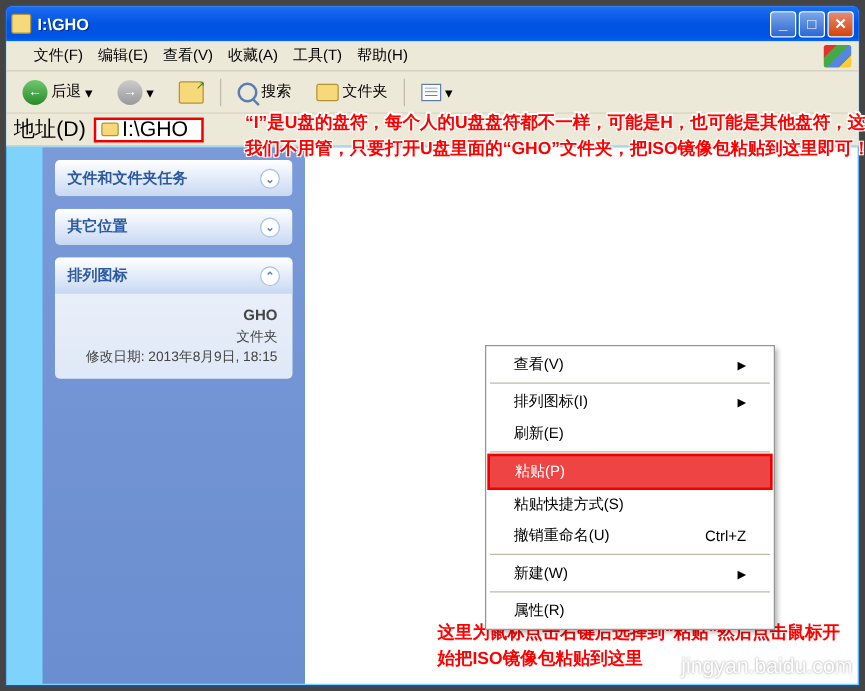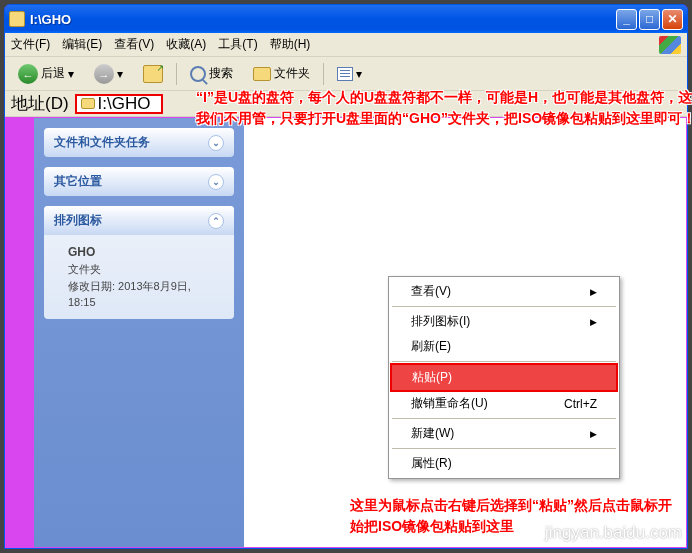--- a/index.html
+++ b/index.html
@@ -1,26 +1,26 @@
 <!DOCTYPE html>
 <html><head>
 <meta charset="utf-8">
 <style>
 *{box-sizing:border-box;margin:0;padding:0;font-family:"Microsoft YaHei",SimSun,Arial,sans-serif;}
 body{background:#444;width:692px;height:553px;overflow:hidden;position:relative;}
-.window{position:absolute;left:4px;top:4px;width:684px;height:545px;background:#d946ef;border:1px solid #0055ea;border-radius:6px 6px 0 0;}
+.window{position:absolute;left:4px;top:4px;width:684px;height:545px;background:#7dd3fc;border:1px solid #0055ea;border-radius:6px 6px 0 0;}
 .titlebar{height:28px;background:linear-gradient(#1e6ef0,#0054e3 50%,#0054e3 90%,#026afe);display:flex;align-items:center;padding:0 4px;border-radius:5px 5px 0 0;}
 .titlebar .icon{width:16px;height:16px;background:#f5d97a;border:1px solid #b59330;border-radius:2px;margin-right:5px;}
 .titlebar .title{color:#fff;font-size:13px;font-weight:bold;flex:1;text-shadow:1px 1px #003399;}
 .winbtns{display:flex;gap:2px;}
 .winbtn{width:21px;height:21px;border-radius:3px;border:1px solid #fff;display:flex;align-items:center;justify-content:center;color:#fff;font-size:12px;font-weight:bold;}
 .min{background:linear-gradient(#7ba7e8,#2c67d3);}
 .max{background:linear-gradient(#7ba7e8,#2c67d3);}
 .close{background:linear-gradient(#e88a6f,#d6430a);}
-.menubar{height:24px;background:#ece9d8;display:flex;align-items:center;padding:0 6px;font-size:12px;border-bottom:1px solid #d6d2c2;position:relative;}
+.menubar{height:24px;background:#ece9d8;display:flex;align-items:center;padding:0 22px;font-size:12px;border-bottom:1px solid #d6d2c2;position:relative;}
 .menubar span{margin-right:12px;}
 .flag{position:absolute;right:6px;top:3px;width:22px;height:18px;background:linear-gradient(135deg,#d33 0 25%,#4a4 25% 50%,#58d 50% 75%,#fc3 75%);border-radius:2px;}
 .toolbar{height:34px;background:#ece9d8;display:flex;align-items:center;padding:0 6px;font-size:12px;border-bottom:1px solid #d6d2c2;gap:6px;}
 .tbtn{display:flex;align-items:center;gap:3px;padding:3px 6px;border:1px solid transparent;border-radius:3px;}
 .tbtn .circ{width:20px;height:20px;border-radius:50%;display:flex;align-items:center;justify-content:center;color:#fff;font-size:11px;}
 .green{background:linear-gradient(#6fc86f,#2a8a2a);}
 .grey{background:linear-gradient(#ccc,#999);}
 .folder-up{width:20px;height:18px;background:#f5d97a;border:1px solid #b59330;border-radius:2px;position:relative;}
 .folder-up::after{content:"↗";position:absolute;right:-2px;top:-3px;font-size:9px;color:#2a8a2a;}
 .sep{width:1px;height:22px;background:#c0bcab;}
@@ -30,21 +30,21 @@
 .grid-ico{width:16px;height:14px;background:#fff;border:1px solid #5b7db3;position:relative;}
 .grid-ico::before{content:"";position:absolute;inset:2px;background:linear-gradient(#5b7db3 1px,transparent 1px) 0 0/100% 3px;}
 .addrbar{height:26px;background:#ece9d8;display:flex;align-items:center;padding:0 6px;font-size:17px;gap:6px;border-bottom:1px solid #d6d2c2;}
 .addrbox{flex:0 0 88px;height:20px;background:#fff;border:2px solid #e00;display:flex;align-items:center;padding:0 4px;gap:3px;}
 .addrbox .fold-ico{width:14px;height:11px;}
 .content{position:absolute;top:113px;left:1px;right:1px;bottom:1px;display:flex;}
 .sidebar{width:210px;background:linear-gradient(#7a9ad8,#6a8ed0);padding:10px;margin-left:28px;}
 .panel{background:linear-gradient(#eef3fb,#dfe8f7);border-radius:4px;margin-bottom:10px;overflow:hidden;}
 .panel-hd{background:linear-gradient(#fff,#c7d8f3);padding:6px 10px;font-size:12px;font-weight:bold;color:#2c5aa0;display:flex;justify-content:space-between;align-items:center;}
 .chev{width:16px;height:16px;border-radius:50%;background:#fff;border:1px solid #a8c0e8;display:flex;align-items:center;justify-content:center;font-size:9px;color:#5b7db3;}
-.panel-body{padding:8px 24px;font-size:11px;color:#444;line-height:1.5;}
+.panel-body{padding:8px 12px;font-size:11px;color:#444;line-height:1.5;text-align:right;}
 .panel-body b{font-size:12px;}
 .main{flex:1;background:#fff;position:relative;}
 .annot{position:absolute;color:#f00;font-weight:bold;font-size:14px;line-height:1.5;text-shadow:1px 1px #fff,-1px -1px #fff,1px -1px #fff,-1px 1px #fff;}
 .annot1{left:160px;top:87px;width:520px;margin-left:36px;}
 .annot2{left:350px;bottom:16px;width:334px;}
 .ctxmenu{position:absolute;left:388px;top:276px;width:232px;background:#fff;border:1px solid #959795;box-shadow:2px 2px 4px rgba(0,0,0,.3);font-size:12px;padding:2px;}
 .ctxmenu .item{padding:4px 20px 4px 20px;display:flex;justify-content:space-between;align-items:center;position:relative;}
 .ctxmenu .item .arr{font-size:9px;}
 .ctxmenu .divider{height:1px;background:#c0bcab;margin:2px 1px;}
 .ctxmenu .selected{background:#ef4444;color:#fff;border:2px solid #e00;margin:-1px;}
@@ -151,20 +151,23 @@
       <span class="arr">▶</span>
     </div>
   <div class="item">
       <span>刷新(E)</span>
     </div>
   <div class="divider"></div>
   <div class="item selected">
       <span>粘贴(P)</span>
     </div>
   <div class="item">
+      <span>粘贴快捷方式(S)</span>
+    </div>
+  <div class="item">
       <span>撤销重命名(U)</span>
       <span>Ctrl+Z</span>
     </div>
   <div class="divider"></div>
   <div class="item">
       <span>新建(W)</span>
       <span class="arr">▶</span>
     </div>
   <div class="divider"></div>
   <div class="item">

